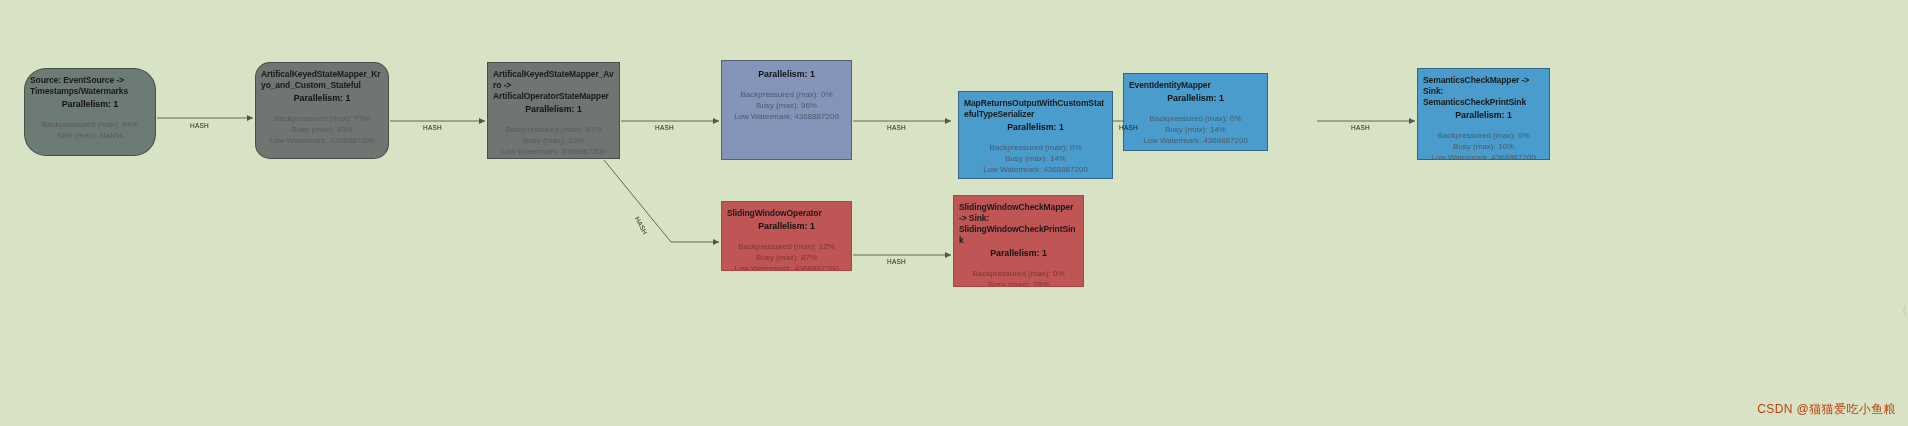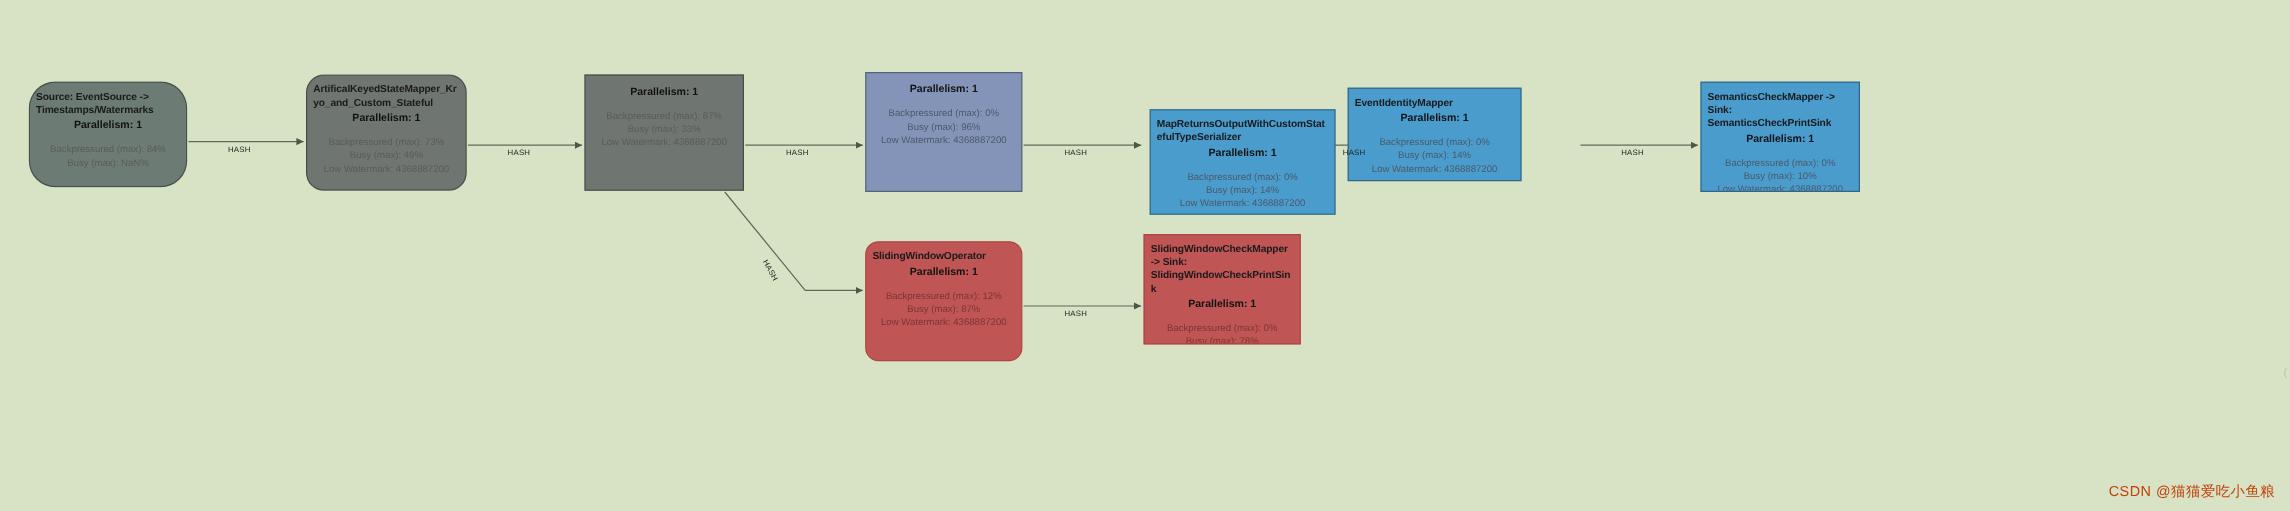--- a/index.html
+++ b/index.html
@@ -110,33 +110,34 @@
         <path d="M853 255 L951 255" fill="none" stroke="#5f6b58" stroke-width="1" marker-end="url(#arrow)"></path>
       </g>
   </svg>
 
   <div id="nodes">
       <div class="node gray-dark" style="left: 24px; top: 68px; width: 132px; height: 88px; border-radius: 22px;">
         <div class="nname">Source: EventSource -&gt; Timestamps/Watermarks</div>
         <div class="npar">Parallelism: 1</div>
         <div class="nmetrics">
           <div class="nmetric">Backpressured (max): 84%</div>
-          <div class="nmetric">Busy (max): NaN%</div>
+          <div class="nmetric">Sink (max): NaN%</div>
         </div>
       </div>
       <div class="node gray" style="left: 255px; top: 62px; width: 134px; height: 97px; border-radius: 15px;">
         <div class="nname">ArtificalKeyedStateMapper_Kryo_and_Custom_Stateful</div>
         <div class="npar">Parallelism: 1</div>
         <div class="nmetrics">
           <div class="nmetric">Backpressured (max): 73%</div>
           <div class="nmetric">Busy (max): 49%</div>
           <div class="nmetric">Low Watermark: 4368887200</div>
         </div>
       </div>
       <div class="node gray" style="left: 487px; top: 62px; width: 133px; height: 97px;">
+        <div class="nname">ArtificalKeyedStateMapper_Avro -&gt; ArtificalOperatorStateMapper</div>
         <div class="npar">Parallelism: 1</div>
         <div class="nmetrics">
           <div class="nmetric">Backpressured (max): 87%</div>
           <div class="nmetric">Busy (max): 33%</div>
           <div class="nmetric">Low Watermark: 4368887200</div>
         </div>
       </div>
       <div class="node bluegray" style="left: 721px; top: 60px; width: 131px; height: 100px;">
         <div class="npar">Parallelism: 1</div>
         <div class="nmetrics">
@@ -165,21 +166,21 @@
       </div>
       <div class="node blue" style="left: 1417px; top: 68px; width: 133px; height: 92px;">
         <div class="nname">SemanticsCheckMapper -&gt; Sink: SemanticsCheckPrintSink</div>
         <div class="npar">Parallelism: 1</div>
         <div class="nmetrics">
           <div class="nmetric">Backpressured (max): 0%</div>
           <div class="nmetric">Busy (max): 10%</div>
           <div class="nmetric">Low Watermark: 4368887200</div>
         </div>
       </div>
-      <div class="node red" style="left: 721px; top: 201px; width: 131px; height: 100px; border-radius: 11px;">
+      <div class="node red" style="left: 721px; top: 201px; width: 131px; height: 70px;">
         <div class="nname">SlidingWindowOperator</div>
         <div class="npar">Parallelism: 1</div>
         <div class="nmetrics">
           <div class="nmetric">Backpressured (max): 12%</div>
           <div class="nmetric">Busy (max): 87%</div>
           <div class="nmetric">Low Watermark: 4368887200</div>
         </div>
       </div>
       <div class="node red" style="left: 953px; top: 195px; width: 131px; height: 92px;">
         <div class="nname">SlidingWindowCheckMapper -&gt; Sink: SlidingWindowCheckPrintSink</div>

